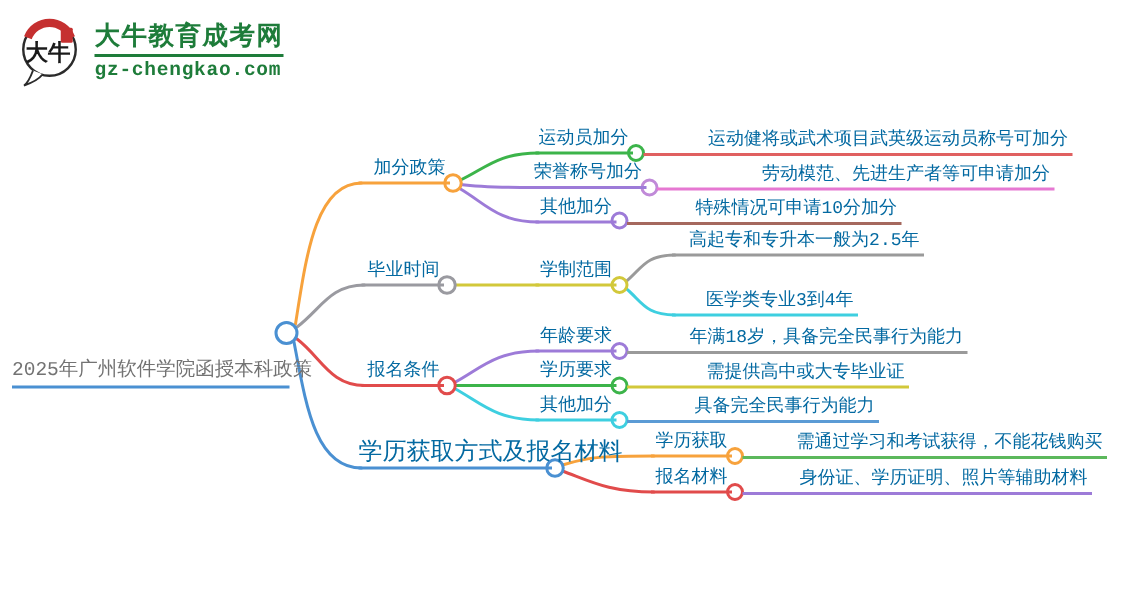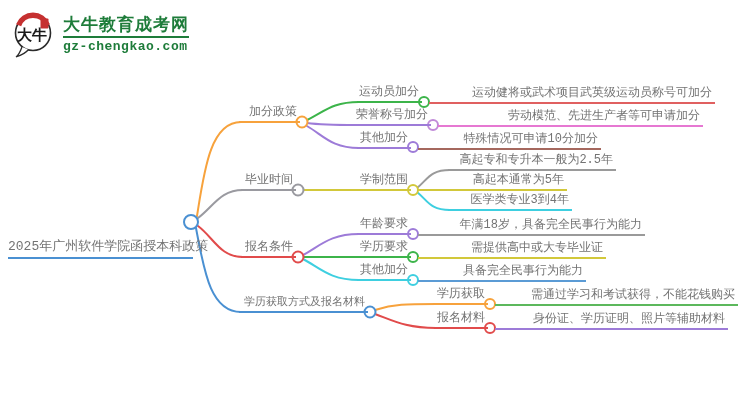--- a/index.html
+++ b/index.html
@@ -6,28 +6,28 @@
   .stage{position:relative;width:750px;height:410px;background:#fff;overflow:hidden;
          font-family:Liberation Mono, monospace;}
   .edges{position:absolute;left:0;top:0;width:750px;height:410px;}
   
   .logo{position:absolute;left:12px;top:12px;display:flex;align-items:center;gap:7px;}
   .logo-title{font-size:17px;font-weight:bold;color:#1e7c3a;letter-spacing:1px;line-height:19px;}
   .logo-divider{height:2px;background:#1e7c3a;margin:1px 0 2px 0;}
   .logo-domain{font-size:13px;font-weight:bold;color:#1e7c3a;letter-spacing:.5px;line-height:14px;}
   
   .node,.leaf{position:absolute;line-height:16px;padding:0 3px 1px 0;border-bottom:2px solid;
-              font-size:12px;color:#737373;text-align:right;white-space:nowrap;}
+              font-size:12px;color:#0369a1;text-align:right;white-space:nowrap;}
   .root-node{font-size:13px;line-height:19px;color:#737373;margin-top:36px;}
   .c-orange{border-color:#f7a23c;} .c-gray{border-color:#9a9aa0;} .c-red{border-color:#e14b4b;}
   .c-blue{border-color:#4a90d2;}  .c-green{border-color:#3cb44a;} .c-purple{border-color:#9d7bd8;}
   .c-pink{border-color:#e678d2;}  .c-brown{border-color:#a5685e;} .c-yellow{border-color:#d2c83a;}
   .c-cyan{border-color:#3ecfe0;}  .c-leafred{border-color:#e06060;} .c-leafgreen{border-color:#5cb85c;}
   .c-leafblue{border-color:#5b9bd5;} .c-leafgray{border-color:#9a9a9a;}
-  .f11{font-size:11px;}
+  .f11{font-size:16px;}
 </style>
 </head>
 <body>
 
 <div class="stage">
 
   <div class="logo">
     <svg width="44" height="46" viewBox="0 0 44 46">
       <circle cx="21" cy="21" r="17.5" fill="#ffffff" stroke="#2b2b2b" stroke-width="1.6"></circle>
       <path d="M 6.6 13.2 A 15.4 15.4 0 0 1 35.4 13.2" fill="none" stroke="#c53030" stroke-width="5.5"></path>
@@ -88,21 +88,20 @@
   <div class="node c-green" style="left:357px;top:84px;width:62px;">运动员加分</div>
   <div class="node c-purple" style="left:354px;top:107px;width:74px;">荣誉称号加分</div>
   <div class="node c-purple" style="left:357px;top:130px;width:51px;">其他加分</div>
 
   <div class="leaf c-pink" style="left:438px;top:108px;width:262px;">劳动模范、先进生产者等可申请加分</div>
   <div class="leaf c-leafred" style="left:429px;top:85px;width:283px;">运动健将或武术项目武英级运动员称号可加分</div>
   <div class="leaf c-brown" style="left:418px;top:131px;width:180px;">特殊情况可申请10分加分</div>
 
   <div class="node c-yellow" style="left:357px;top:172px;width:51px;">学制范围</div>
   <div class="leaf c-leafgray" style="left:448px;top:152px;width:165px;">高起专和专升本一般为2.5年</div>
-  <div class="leaf c-yellow" style="left:418px;top:172px;width:146px;">高起本通常为5年</div>
   <div class="leaf c-cyan" style="left:448px;top:192px;width:121px;">医学类专业3到4年</div>
 
   <div class="node c-purple" style="left:357px;top:216px;width:51px;">年龄要求</div>
   <div class="node c-green" style="left:357px;top:239px;width:51px;">学历要求</div>
   <div class="node c-cyan" style="left:357px;top:262px;width:51px;">其他加分</div>
 
   <div class="leaf c-leafgray" style="left:418px;top:217px;width:224px;">年满18岁，具备完全民事行为能力</div>
   <div class="leaf c-yellow" style="left:418px;top:240px;width:185px;">需提供高中或大专毕业证</div>
   <div class="leaf c-leafblue" style="left:418px;top:263px;width:165px;">具备完全民事行为能力</div>
 

